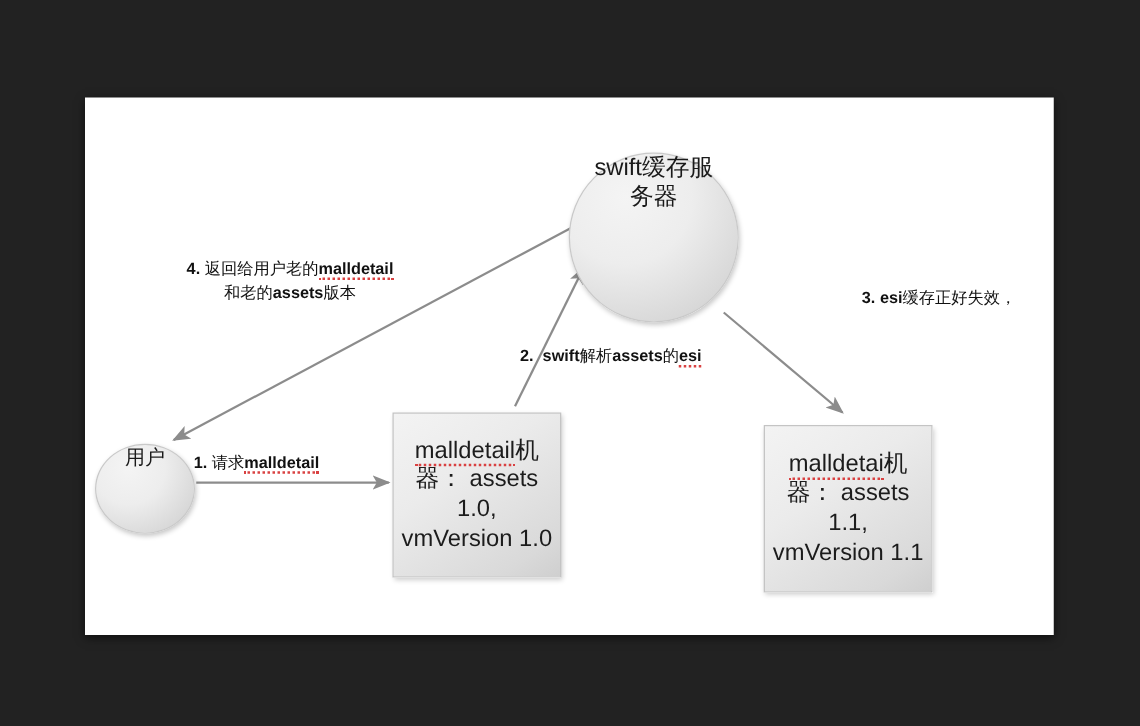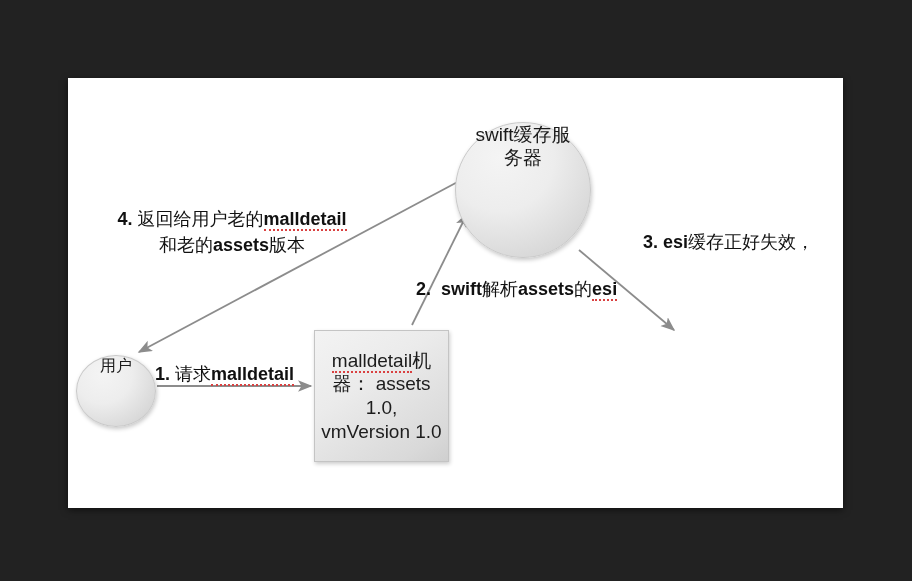--- a/index.html
+++ b/index.html
@@ -110,21 +110,21 @@
   .sp {
     border-bottom: 2px dotted #d94141;
     padding-bottom: 0px;
   }
 
   
   .step-label {
     position: absolute;
     font-weight: bold;
     color: #111111;
-    font-size: 18px;
+    font-size: 13px;
     line-height: 1.45;
     white-space: nowrap;
   }
   .step-label .ln { display: block; }
   #label-4 {
     left: 49px;
     top: 128px;
     text-align: center;
     width: 230px;
   }
@@ -183,20 +183,28 @@
 
     <div class="box" id="node-box-mid">
       <span class="label">
         <span><span class="sp">malldetail</span><span>机</span></span>
         <span class="ln">器： assets</span>
         <span class="ln">1.0,</span>
         <span class="ln">vmVersion 1.0</span>
       </span>
     </div>
 
+    <div class="box" id="node-box-right">
+      <span class="label">
+        <span><span class="sp">malldetai</span><span>机</span></span>
+        <span class="ln">器： assets</span>
+        <span class="ln">1.1,</span>
+        <span class="ln">vmVersion 1.1</span>
+      </span>
+    </div>
 
     <div class="step-label" id="label-4">
       <span class="ln"><span>4.</span><span class="reg">&nbsp;</span><span class="reg">返回给用户老的</span><span class="sp">malldetail</span></span>
       <span class="ln"><span class="reg">和老的</span><span>assets</span><span class="reg">版本</span></span>
     </div>
 
     <div class="step-label" id="label-1">
       <span class="ln"><span>1.</span><span class="reg">&nbsp;</span><span class="reg">请求</span><span class="sp">malldetail</span></span>
     </div>
 

